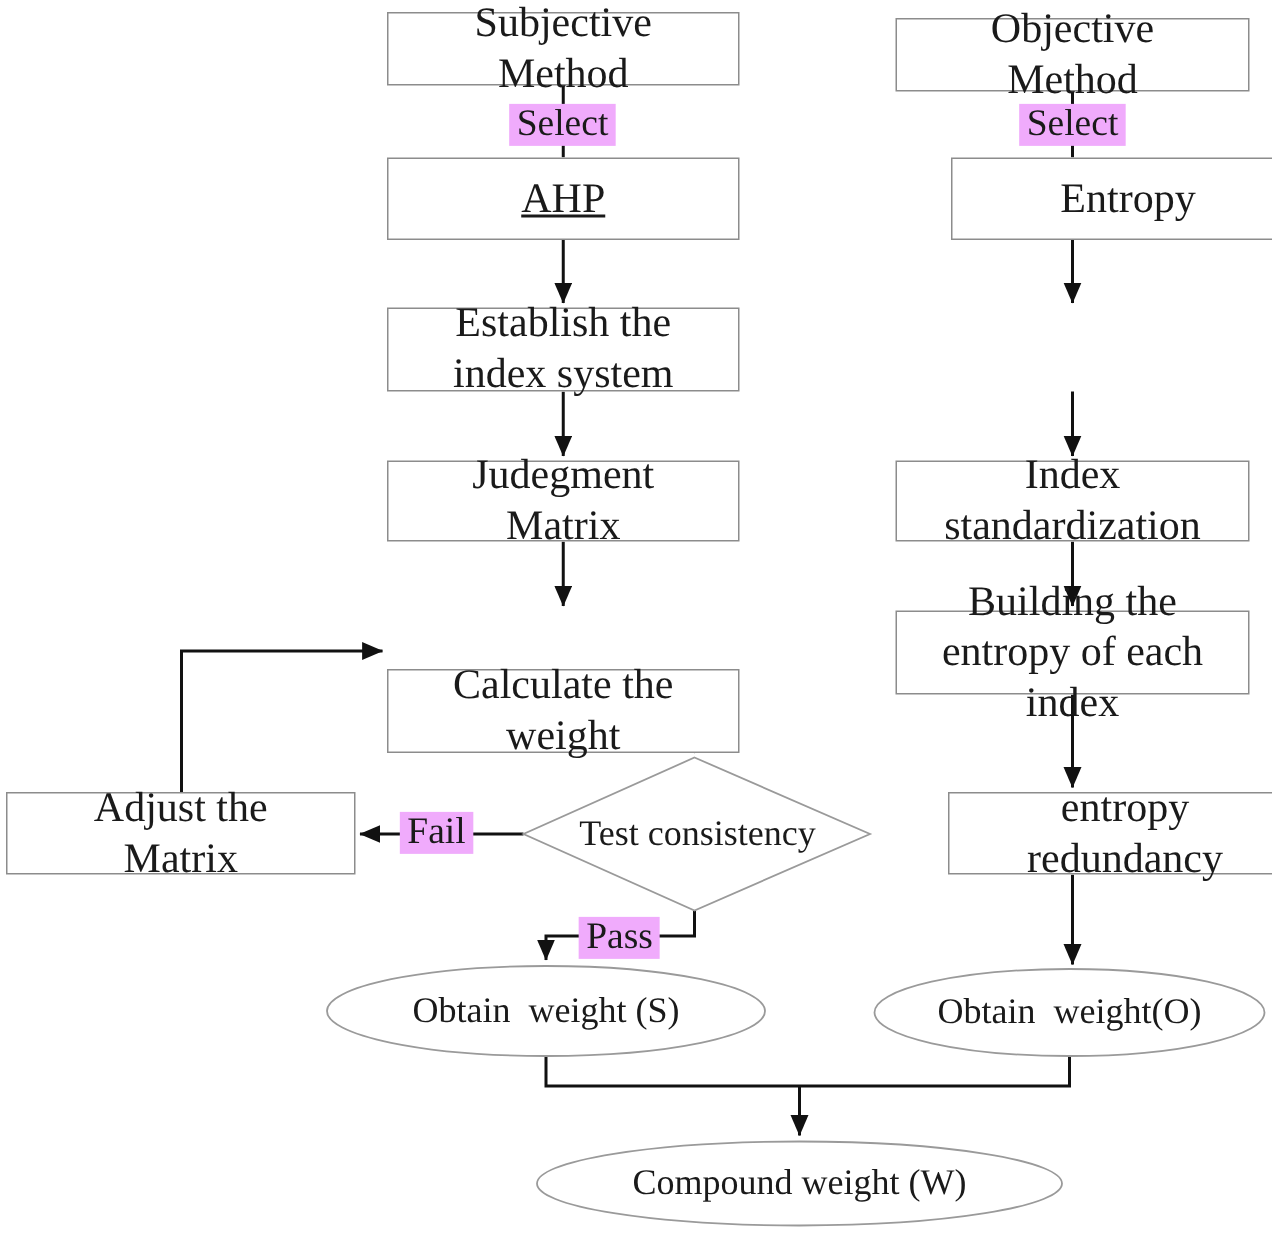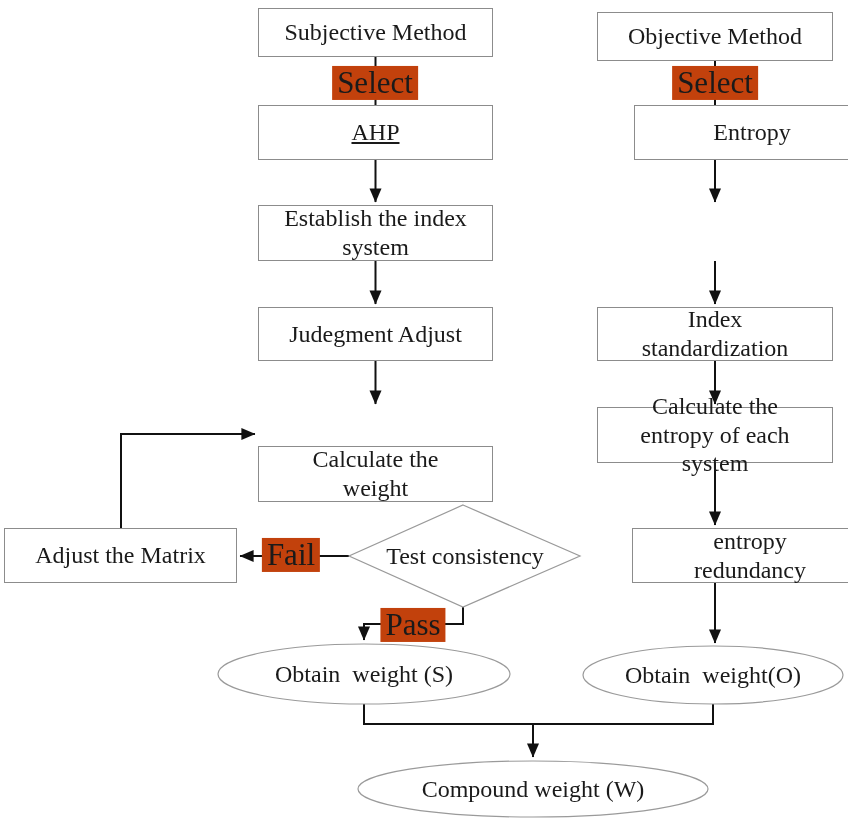--- a/index.html
+++ b/index.html
@@ -11,30 +11,30 @@
   }
   svg.layer { position:absolute; left:0; top:0; width:848px; height:822px; }
   .conn { stroke:var(--connector,#111111); stroke-width:2; fill:none; }
   .shape { stroke:var(--shape-stroke,#9a9a9a); stroke-width:1.2; fill:#ffffff; }
   .arrowhead { fill:var(--connector,#111111); }
   .box {
     position:absolute; box-sizing:border-box;
     display:flex; align-items:center; justify-content:center;
     text-align:center; background:#ffffff;
     border:1px solid var(--box-border,#8c8c8c);
-    font-size:24px; line-height:1.2; padding:2px 24px;
+    font-size:28px; line-height:1.2; padding:2px 24px;
   }
   .shape-label {
     position:absolute; display:flex; align-items:center; justify-content:center;
     font-size:24px; line-height:1.2;
   }
   .pre { white-space:pre; }
   .edge-label {
     position:absolute; transform:translate(-50%,-50%);
-    background:#c2410c; padding:0 5px; font-size:31px; line-height:1.1;
+    background:#f0abfc; padding:0 5px; font-size:25px; line-height:1.1;
   }
 </style>
 </head>
 <body>
 
 <div class="canvas">
 
   <svg class="layer" viewBox="0 0 848 822">
     <defs>
       <marker id="arrow" markerWidth="8" markerHeight="7" refX="6.8" refY="3" orient="auto">
@@ -63,28 +63,28 @@
 
     <polygon class="shape" points="463,505 580,556 463,607 349,556"></polygon>
     <ellipse class="shape" cx="364" cy="674" rx="146" ry="30"></ellipse>
     <ellipse class="shape" cx="713" cy="675" rx="130" ry="29"></ellipse>
     <ellipse class="shape" cx="533" cy="789" rx="175" ry="28"></ellipse>
   </svg>
 
   <div class="box" style="left:258px; top:8px;   width:235px; height:49px;">Subjective Method</div>
   <div class="box" style="left:258px; top:105px; width:235px; height:55px;text-decoration:underline;">AHP</div>
   <div class="box" style="left:258px; top:205px; width:235px; height:56px;">Establish the index system</div>
-  <div class="box" style="left:258px; top:307px; width:235px; height:54px;">Judegment Adjust</div>
+  <div class="box" style="left:258px; top:307px; width:235px; height:54px;">Judegment Matrix</div>
   <div class="box" style="left:258px; top:407px; width:235px; height:56px;margin-top:39px;">Calculate the weight</div>
   <div class="box" style="left:4px;   top:528px; width:233px; height:55px;">Adjust the Matrix</div>
 
   <div class="box" style="left:597px; top:12px;   width:236px; height:49px;">Objective Method</div>
   <div class="box" style="left:597px; top:105px; width:236px; height:55px;margin-left:37px;">Entropy</div>
   <div class="box" style="left:597px; top:307px; width:236px; height:54px;">Index standardization</div>
-  <div class="box" style="left:597px; top:407px; width:236px; height:56px;">Calculate the entropy of each system</div>
+  <div class="box" style="left:597px; top:407px; width:236px; height:56px;">Building the entropy of each index</div>
   <div class="box" style="left:632px; top:528px; width:236px; height:55px;">entropy redundancy</div>
 
   <div class="shape-label" style="left:349px; top:532px; width:232px; height:48px;">Test consistency</div>
   <div class="shape-label pre" style="left:228px; top:650px; width:272px; height:48px;">Obtain  weight (S)</div>
   <div class="shape-label pre" style="left:593px; top:651px; width:240px; height:48px;">Obtain  weight(O)</div>
   <div class="shape-label" style="left:363px; top:765px; width:340px; height:48px;">Compound weight (W)</div>
 
   <div class="edge-label" style="left:375px; top:83px;">Select</div>
   <div class="edge-label" style="left:715px; top:83px;">Select</div>
   <div class="edge-label" style="left:291px; top:555px;">Fail</div>

